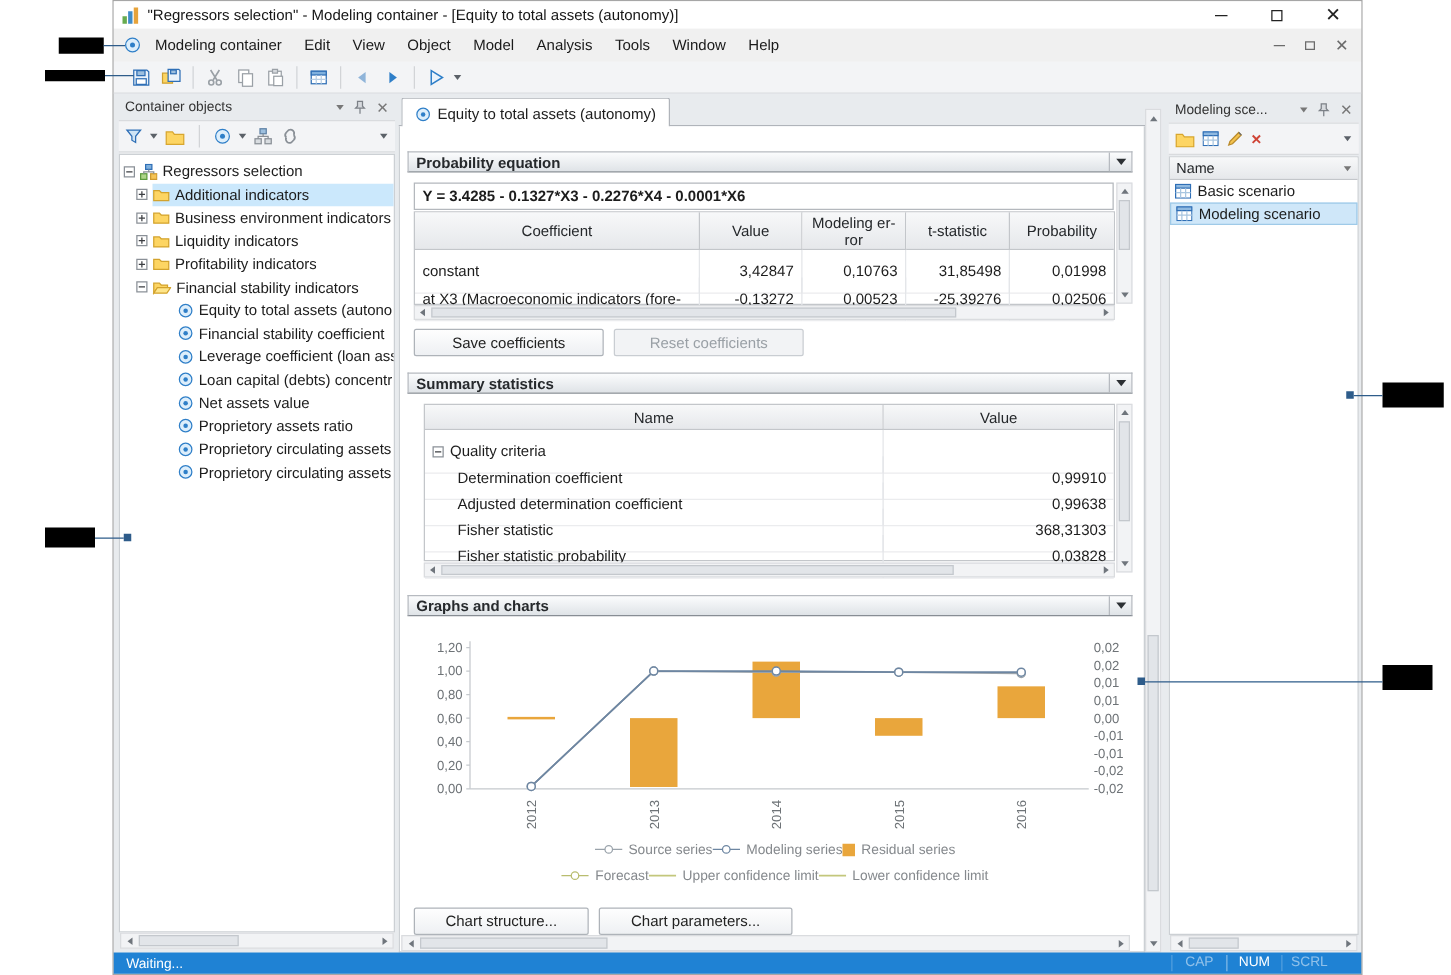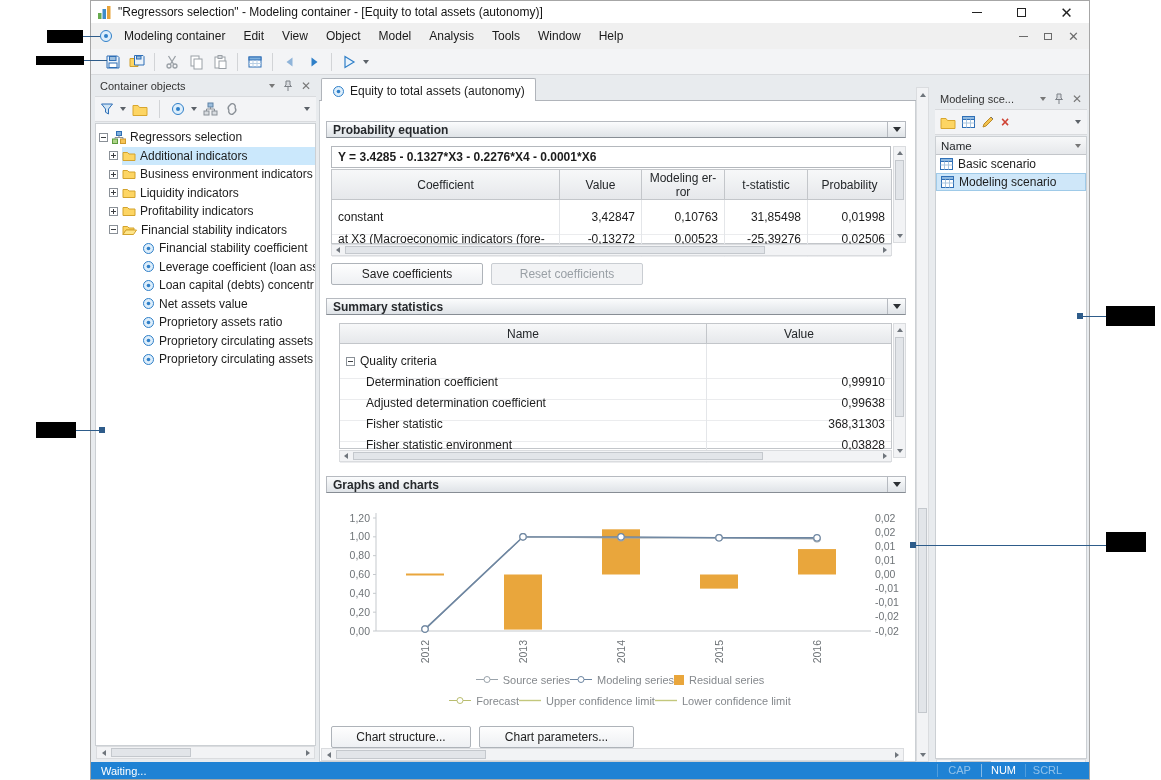--- a/index.html
+++ b/index.html
@@ -325,20 +325,29 @@
           <span class="tree-label">Financial stability indicators</span>
         </div>
 
         <div class="tree-row" style="padding-left:46px">
           <span class="icon">
               <svg width="13" height="13">
                 <circle cx="6.5" cy="6.5" r="5" fill="#ddeefb" stroke="#2f7fc8"></circle>
                 <circle cx="6.5" cy="6.5" r="1.8" fill="#2f7fc8"></circle>
               </svg>
             </span>
+          <span class="tree-label">Equity to total assets (autono</span>
+        </div>
+        <div class="tree-row" style="padding-left:46px">
+          <span class="icon">
+              <svg width="13" height="13">
+                <circle cx="6.5" cy="6.5" r="5" fill="#ddeefb" stroke="#2f7fc8"></circle>
+                <circle cx="6.5" cy="6.5" r="1.8" fill="#2f7fc8"></circle>
+              </svg>
+            </span>
           <span class="tree-label">Financial stability coefficient</span>
         </div>
         <div class="tree-row" style="padding-left:46px">
           <span class="icon">
               <svg width="13" height="13">
                 <circle cx="6.5" cy="6.5" r="5" fill="#ddeefb" stroke="#2f7fc8"></circle>
                 <circle cx="6.5" cy="6.5" r="1.8" fill="#2f7fc8"></circle>
               </svg>
             </span>
           <span class="tree-label">Leverage coefficient (loan ass</span>
@@ -500,21 +509,21 @@
           </div>
           <div style="display:flex;height:21px">
             <div class="cell" style="width:367px;padding-left:26px">Adjusted determination coefficient</div>
             <div class="cell num" style="width:184px;border-right:0">0,99638</div>
           </div>
           <div style="display:flex;height:21px">
             <div class="cell" style="width:367px;padding-left:26px">Fisher statistic</div>
             <div class="cell num" style="width:184px;border-right:0">368,31303</div>
           </div>
           <div style="display:flex;height:21px">
-            <div class="cell" style="width:367px;padding-left:26px">Fisher statistic environment</div>
+            <div class="cell" style="width:367px;padding-left:26px">Fisher statistic probability</div>
             <div class="cell num" style="width:184px;border-right:0">0,03828</div>
           </div>
         </div>
 
         <div class="sb" style="left:573px;top:222px;width:13px;height:135px">
           <span class="sb-btn" style="top:0;left:0;width:11px;height:12px">
               <span class="t-up"></span>
             </span>
           <span class="sb-thumb" style="left:1px;top:13px;width:9px;height:80px"></span>
           <span class="sb-btn" style="bottom:0;left:0;width:11px;height:12px">
@@ -651,21 +660,21 @@
         <span class="sb-btn" style="left:0;top:0;width:13px;height:11px">
             <span class="t-left"></span>
           </span>
         <span class="sb-thumb" style="left:14px;top:1px;width:150px;height:9px"></span>
         <span class="sb-btn" style="right:0;top:0;width:13px;height:11px">
             <span class="t-right"></span>
           </span>
       </div>
     </div>
 
-    <div class="abs" style="left:844px;top:14px;width:152px;height:686px">
+    <div class="abs" style="left:844px;top:3px;width:152px;height:686px">
       <div class="panel-header">
         <span>Modeling sce...</span>
         <span class="ph-icons">
           <span class="caret" style="border-top-color:#777"></span>
           <span class="icon">
               <svg width="10" height="12">
                 <path d="M3 1h4v4l1.5 1.5h-7L3 5z" fill="#d7dade" stroke="#7c8187"></path>
                 <path d="M5 6.5V11" stroke="#7c8187"></path>
               </svg>
             </span>

